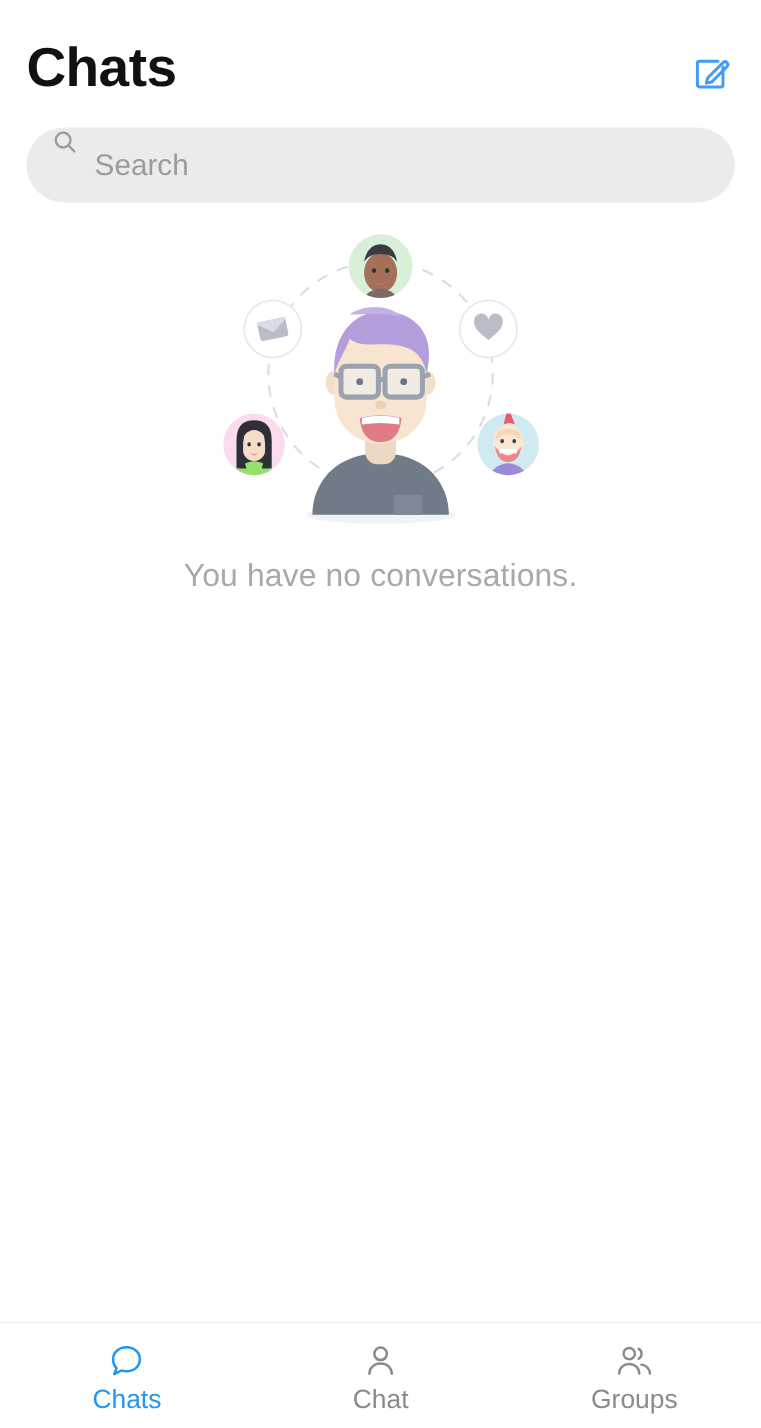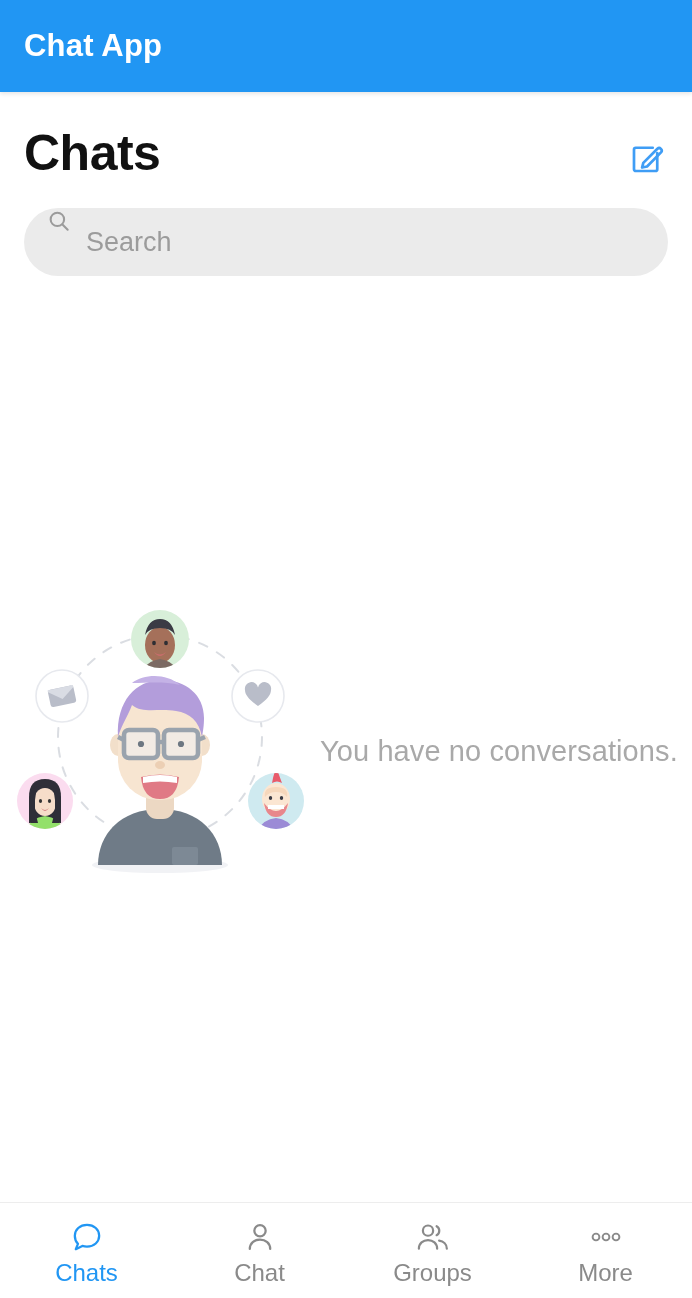--- a/index.html
+++ b/index.html
@@ -84,20 +84,21 @@
     color: #4a4a4a;
     width: 100%;
     height: 100%;
   }
   .search-input::placeholder { color: #9b9b9b; }
 
   
   .empty-state {
     flex: 1 1 auto;
     display: flex;
+    flex-direction: column;
     align-items: center;
     padding-top: 16px;
   }
   .illustration { width: 320px; height: 300px; position: relative; }
   .empty-text {
     margin-top: 8px;
     font-size: 29px;
     color: #a9a9a9;
     letter-spacing: 0.1px;
   }
@@ -123,23 +124,20 @@
   }
   .nav-icon { height: 38px; display: flex; align-items: flex-end; justify-content: center; }
   .nav-label { font-size: 24px; color: #8a8a8a; line-height: 1; }
   .nav-item.active .nav-label { color: #2196f3; }
 </style>
 </head>
 <body>
 
 <div class="phone">
 
-  <div class="appbar">
-    <div class="appbar-title">Chat App</div>
-  </div>
 
   <div class="page-header">
     <div class="page-title">Chats</div>
     <button class="compose-btn">
       <span>
         <svg width="36" height="36" viewBox="0 0 24 24" fill="none" stroke="#3f9df5" stroke-width="1.8" stroke-linecap="round" stroke-linejoin="round">
           <path d="M16.5 4.5 H5.2 A1.2 1.2 0 0 0 4 5.7 V18.8 A1.2 1.2 0 0 0 5.2 20 H18.3 A1.2 1.2 0 0 0 19.5 18.8 V8"></path>
           <path d="M10.2 14.6 L19.6 5.2 A1.7 1.7 0 0 1 22 7.6 L12.7 17 L9.4 17.7 Z"></path>
         </svg>
       </span>
@@ -297,25 +295,15 @@
         <svg width="36" height="34" viewBox="0 0 26 24" fill="none" stroke="#8a8a8a" stroke-width="1.6" stroke-linecap="round">
           <circle cx="9.4" cy="7.4" r="3.7"></circle>
           <path d="M2.8 20.4 c0 -3.8 3 -6.2 6.6 -6.2 c3.6 0 6.6 2.4 6.6 6.2"></path>
           <path d="M15.6 4.2 a3.7 3.7 0 0 1 0 6.5"></path>
           <path d="M17.4 14.6 c3.2 0.4 5.6 2.7 5.6 5.8"></path>
         </svg>
       </span>
       <span class="nav-label">Groups</span>
     </div>
 
-    <div class="nav-item">
-      <span class="nav-icon">
-        <svg width="36" height="34" viewBox="0 0 36 34" fill="none" stroke="#8a8a8a" stroke-width="1.9">
-          <circle cx="8" cy="17" r="3.4"></circle>
-          <circle cx="18" cy="17" r="3.4"></circle>
-          <circle cx="28" cy="17" r="3.4"></circle>
-        </svg>
-      </span>
-      <span class="nav-label">More</span>
-    </div>
 
   </div>
 </div>
 
 </body></html>

